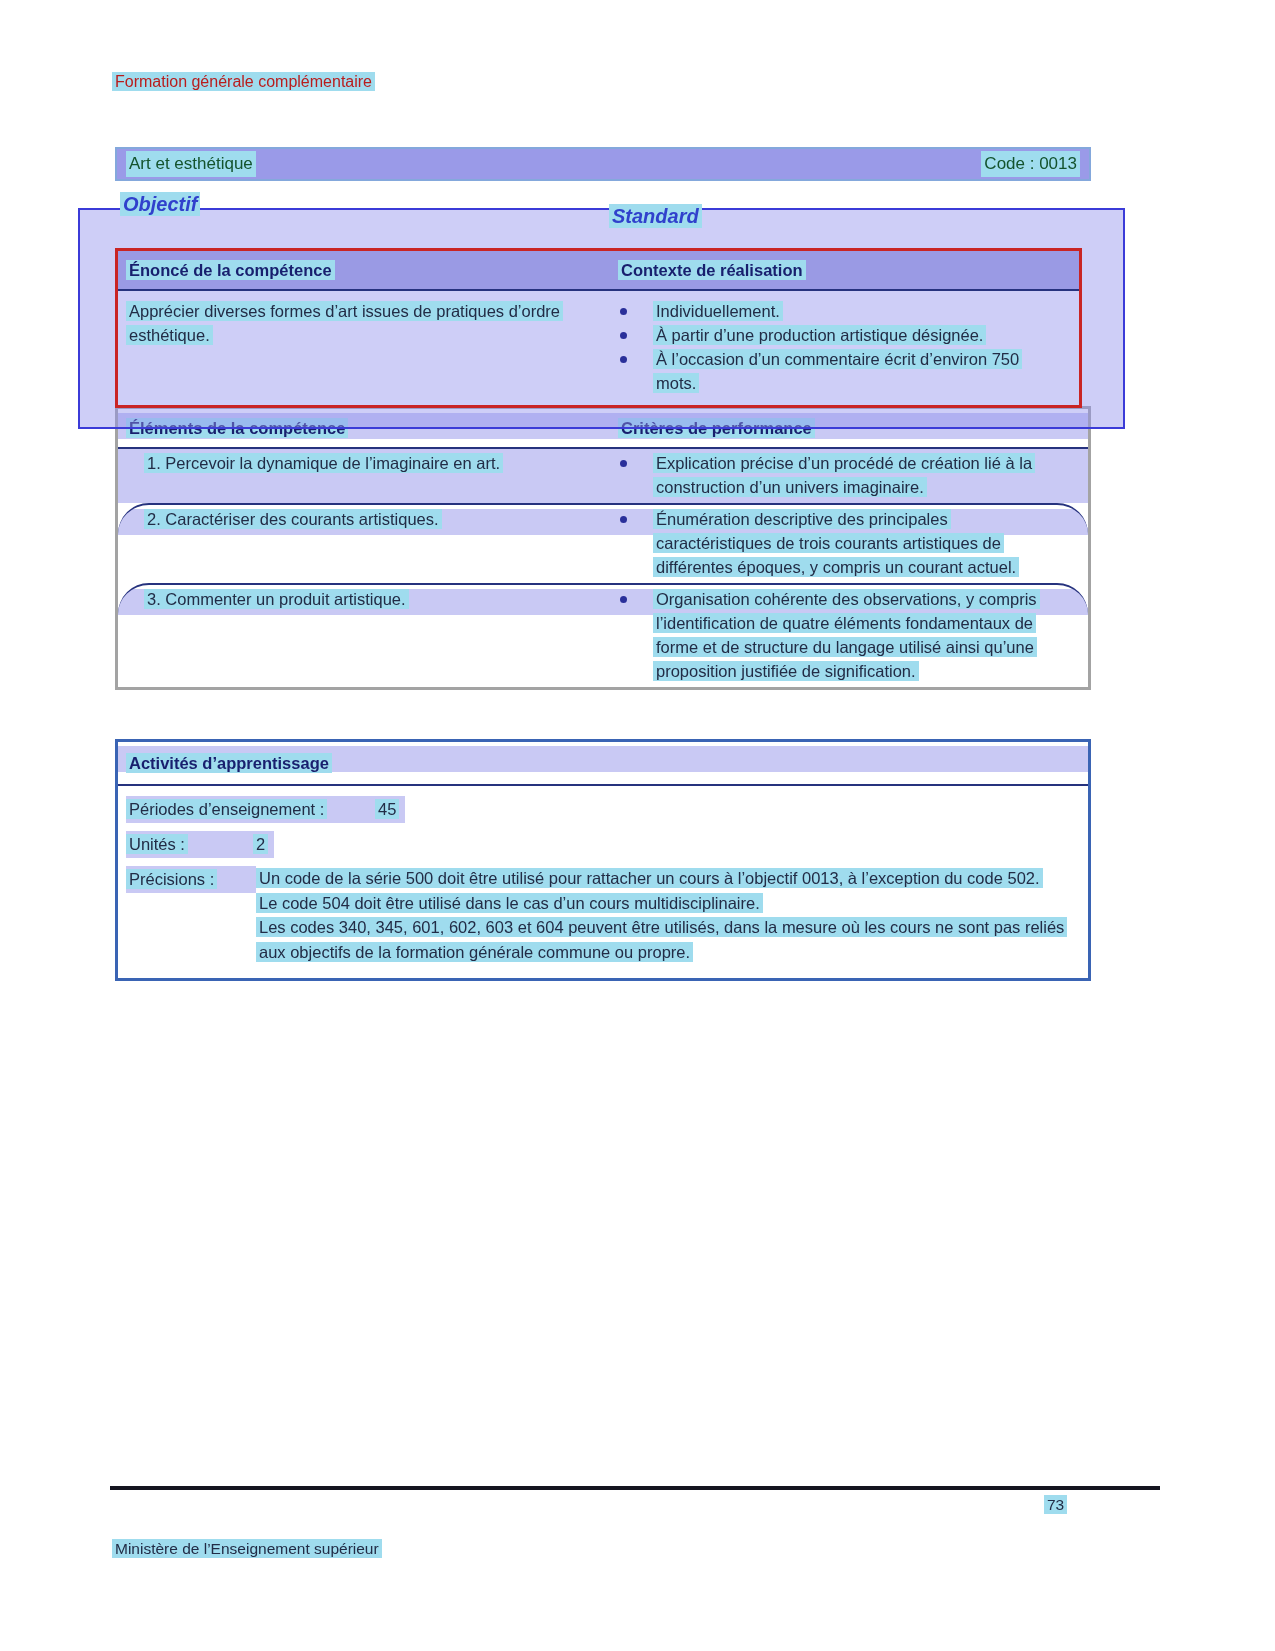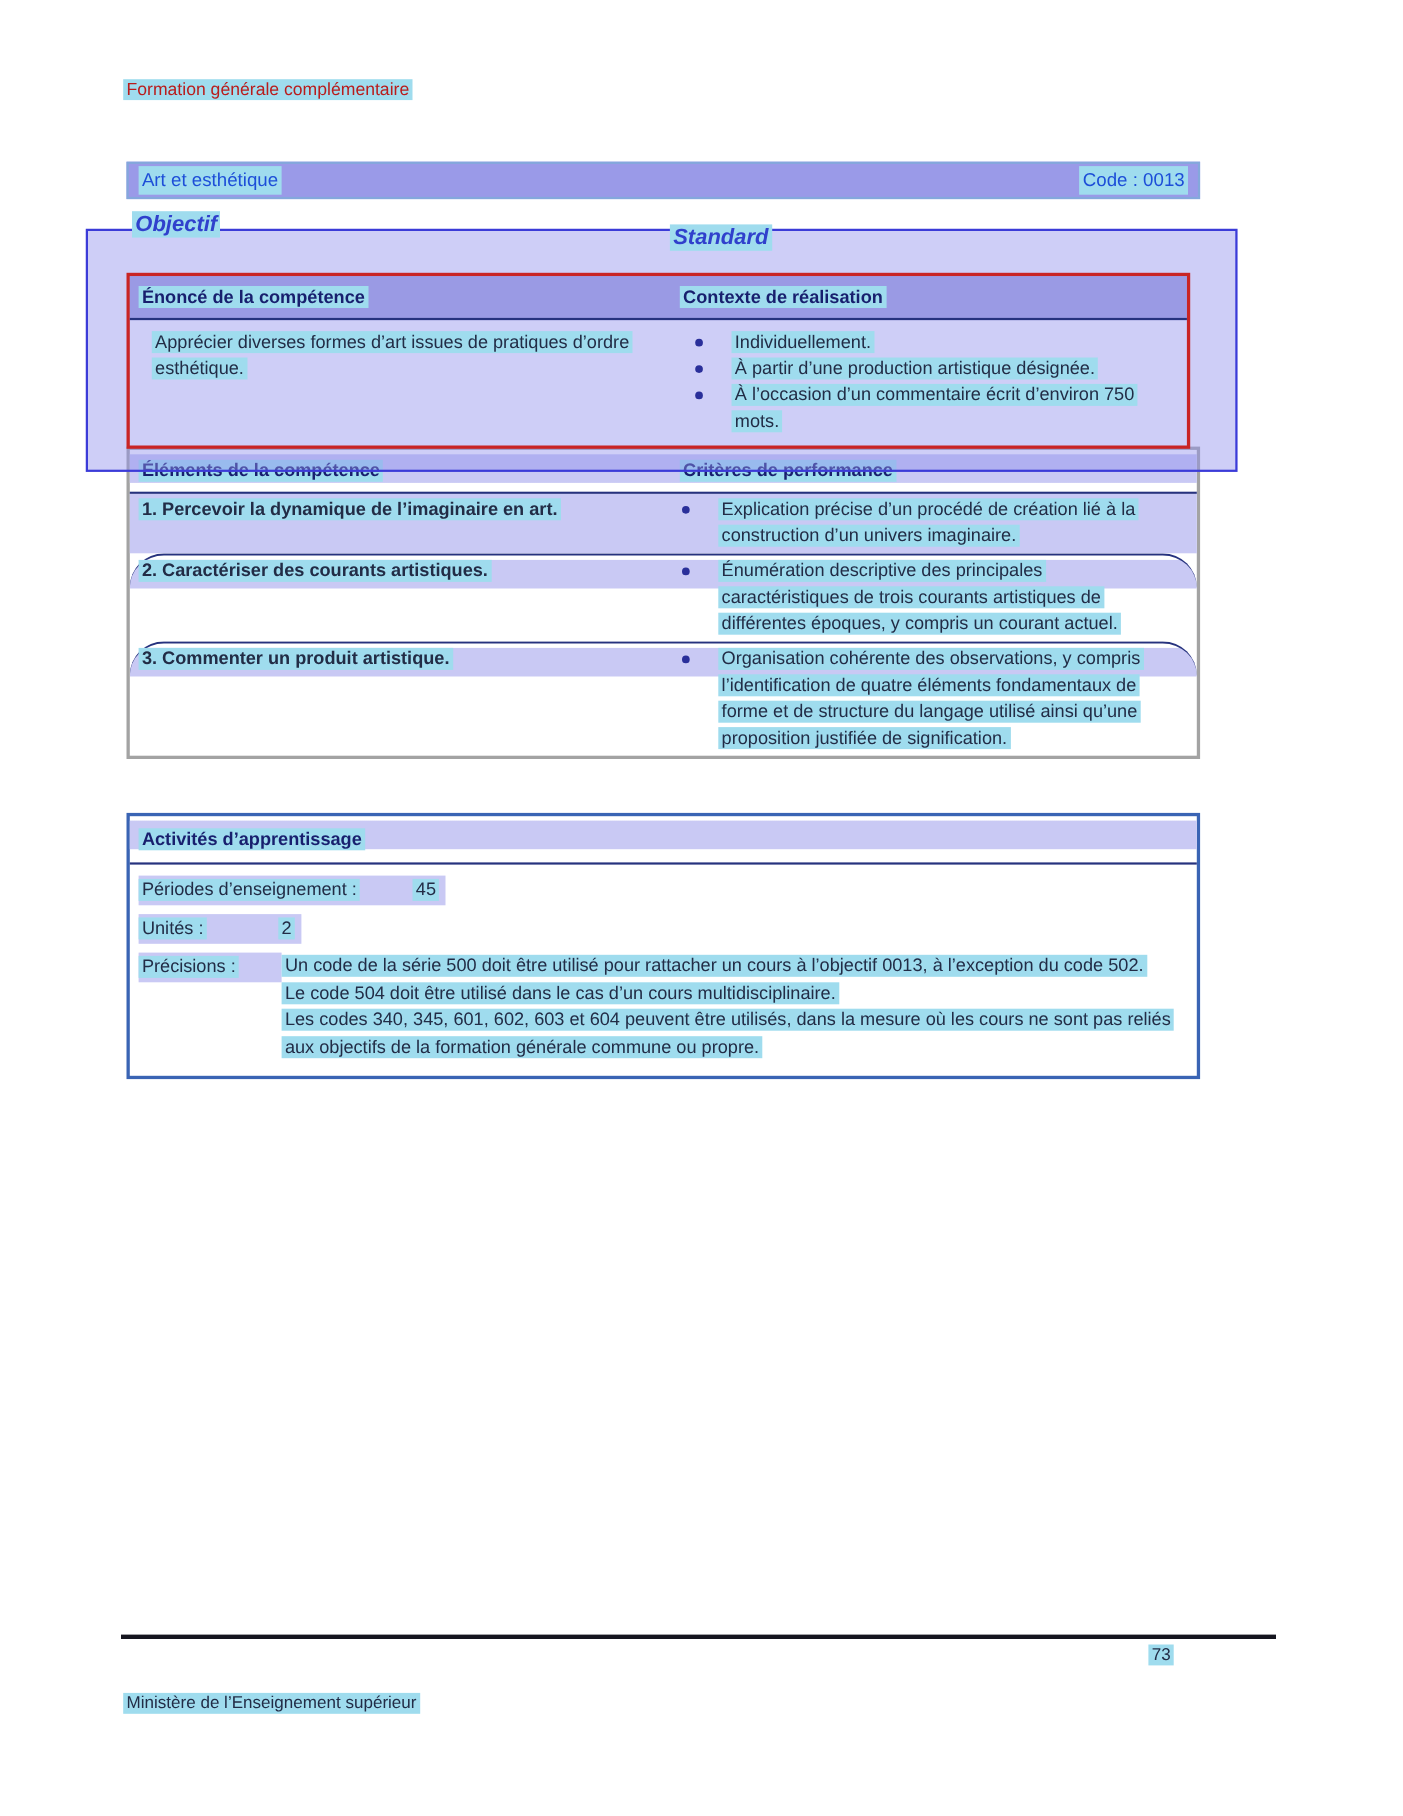--- a/index.html
+++ b/index.html
@@ -16,63 +16,63 @@
   .navy { color:#181f6e; font-weight:bold;text-align:center; }
 
   .top-label { position:absolute; left:112px; top:70px; font-size:16px; color:#b91c1c; }
 
   .title-bar {
     position:absolute; left:115px; top:147px; width:976px; height:34px;
     background:#9a9ae8; border:2px solid #84a8dc;
     display:flex; justify-content:space-between; align-items:center;
     padding:0 9px; z-index:6;
   }
-  .bar-text { color:#1d4ed8; font-size:17px; }
+  .bar-text { color:#14532d; font-size:17px; }
 
   .heading { position:absolute; z-index:6; font-size:20px; font-weight:bold; font-style:italic; color:#3040cc; }
   .heading.objectif { left:120px; top:192px; }
   .heading.standard { left:609px; top:204px; }
 
   .overlay {
     position:absolute; left:78px; top:208px; width:1047px; height:221px;
     background:rgba(147,147,237,0.45); border:2px solid #3b3bd8;
     z-index:5; pointer-events:none;
   }
 
   .ctable {
     position:absolute; left:115px; top:248px; width:967px;
     border:3px solid #c92424; background:transparent; z-index:6;
   }
   .ct-header {
     display:grid; grid-template-columns:492px 1fr;
     background:rgba(112,112,214,0.55); border-bottom:2px solid #26327e;
   }
   .ct-header .cell { padding:7px 8px; }
-  .ct-body { display:grid; grid-template-columns:492px 1fr; padding:8px 12px 10px; }
+  .ct-body { display:grid; grid-template-columns:492px 1fr; padding:8px 0 10px; }
   .statement { max-width:462px; padding-left:8px; }
 
   .bullet-item { display:flex; }
   .dot { width:7px; height:7px; border-radius:50%; background:#2a2f9a; margin:9px 0 0 10px; flex:none; }
   .btext { margin-left:26px; max-width:396px; }
   .crit-text { margin-left:26px; max-width:400px; }
 
   .etable {
     position:absolute; left:115px; top:406px; width:976px;
     border:3px solid #a3a3a3; background:#ffffff; z-index:1;
   }
   .et-header {
     display:grid; grid-template-columns:492px 1fr; padding:7px 0;
     border-bottom:2px solid #26327e;
   }
   .et-header .cell { padding:0 8px; }
   .et-row {
     display:grid; grid-template-columns:492px 1fr; padding:2px 0 4px;
   }
   .et-row + .et-row { border-top:2px solid #26327e;border-radius:31px; }
-  .el-text { padding-left:8px; max-width:470px;font-weight:bold; }
+  .el-text { padding-left:26px; max-width:470px; }
   .banded {
     background-image:linear-gradient(#c9c9f4,#c9c9f4);
     background-repeat:no-repeat; background-size:100% 26px; background-position:0 4px;
   }
   .full-band { background-color:#c9c9f4; }
 
   .actbox {
     position:absolute; left:115px; top:739px; width:976px;
     border:3px solid #3a64b4; background:#ffffff; padding-bottom:14px;
   }

